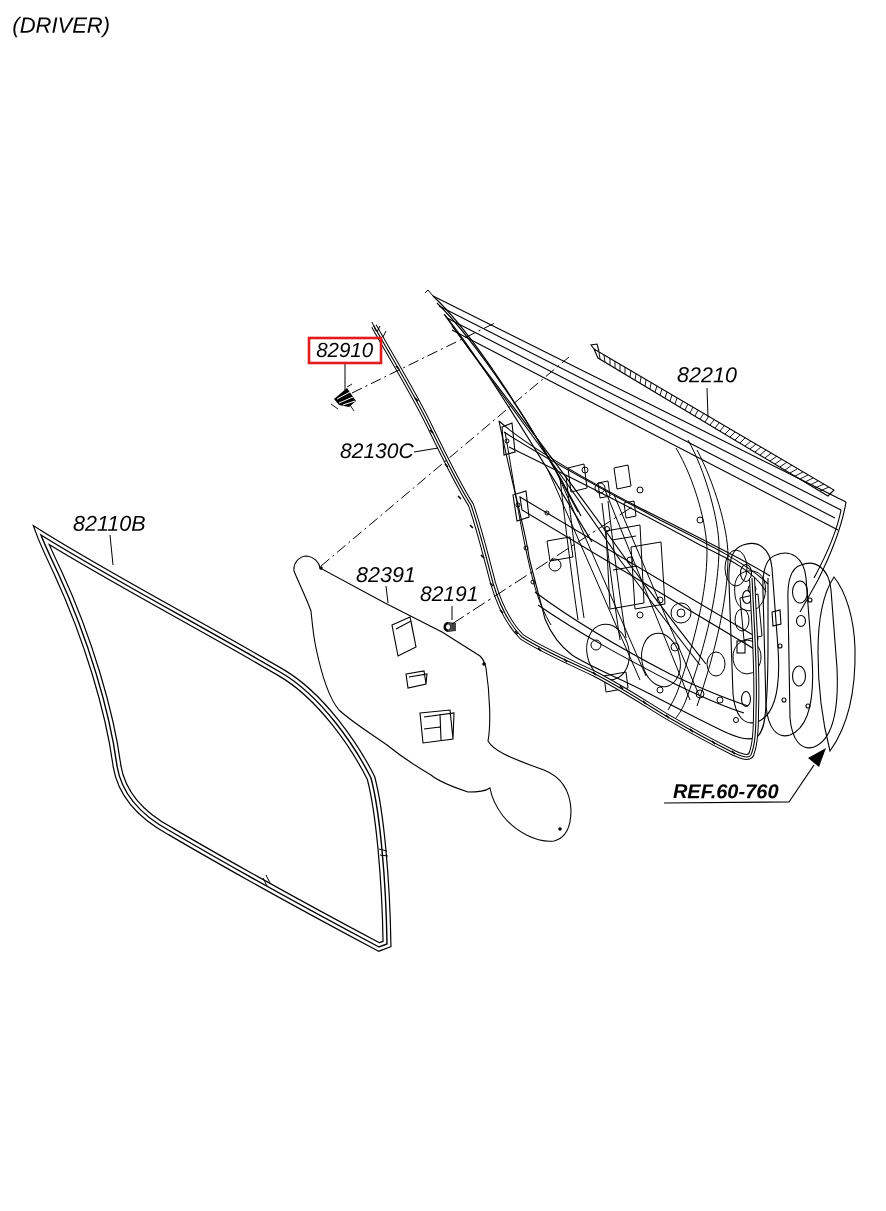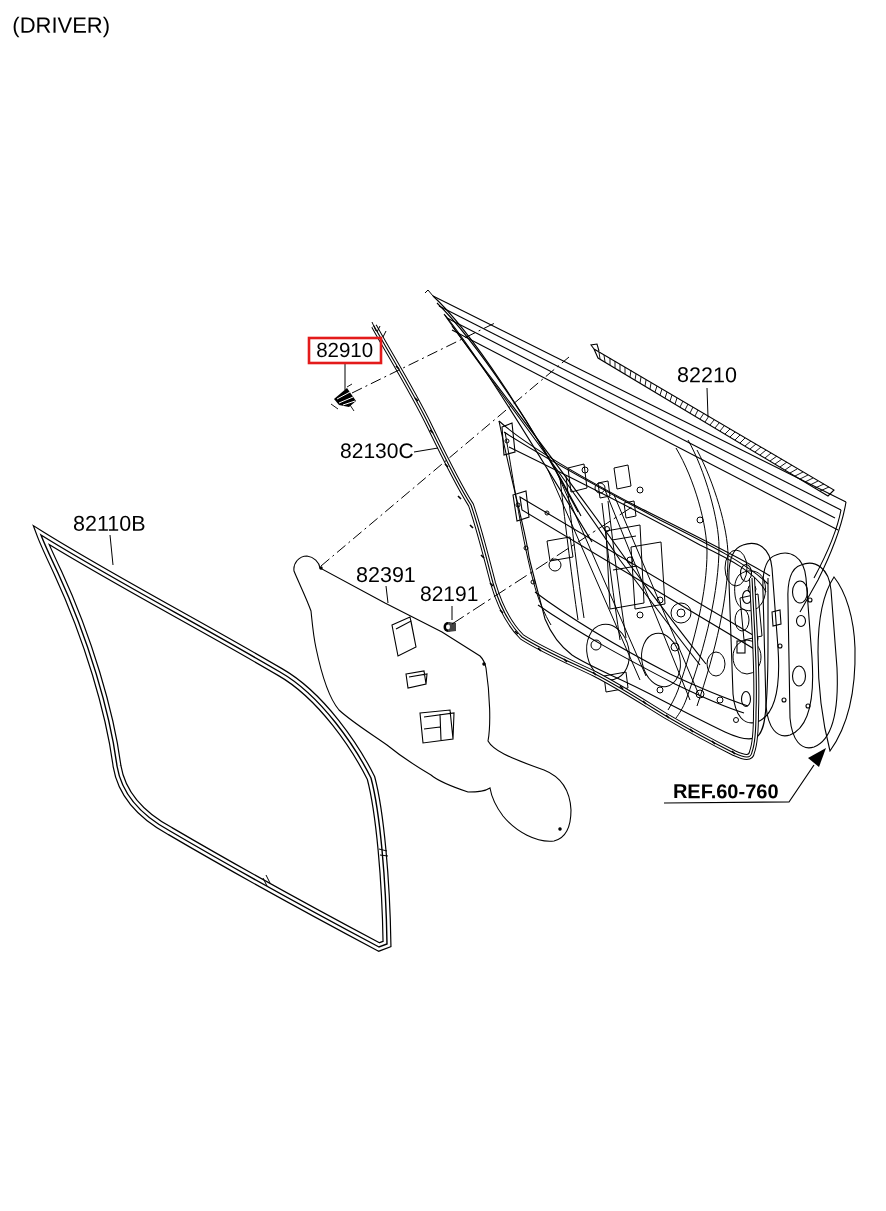--- a/index.html
+++ b/index.html
@@ -1,16 +1,16 @@
 <!DOCTYPE html>
 <html><head>
 <meta charset="utf-8">
 <style>
   html,body{margin:0;padding:0;background:#ffffff;}
-  .wrap{width:886px;height:1211px;position:relative;overflow:hidden;background:#fff;}
+  .wrap{width:886px;height:1211px;position:relative;overflow:hidden;background:#fff;font-style:italic;}
   svg{position:absolute;left:0;top:0;}
   text{font-family:"Liberation Sans",sans-serif;fill:#000;text-rendering:geometricPrecision;-webkit-font-smoothing:none;}
 </style>
 </head>
 <body>
 <div class="wrap">
 <svg width="886" height="1211" viewBox="0 0 886 1211">
 <rect x="0" y="0" width="886" height="1211" fill="#ffffff"></rect>
 <defs>
 <path id="loopP" d="M41,535 C110,578 200,625 280,672 C322,696 356,748 371,778 C380,812 386,880 387,944 L379,947 C330,921 240,872 170,831 C135,812 121,790 117,766 C110,712 88,638 58,573 C50,556 44,543 41,535 Z"></path>

